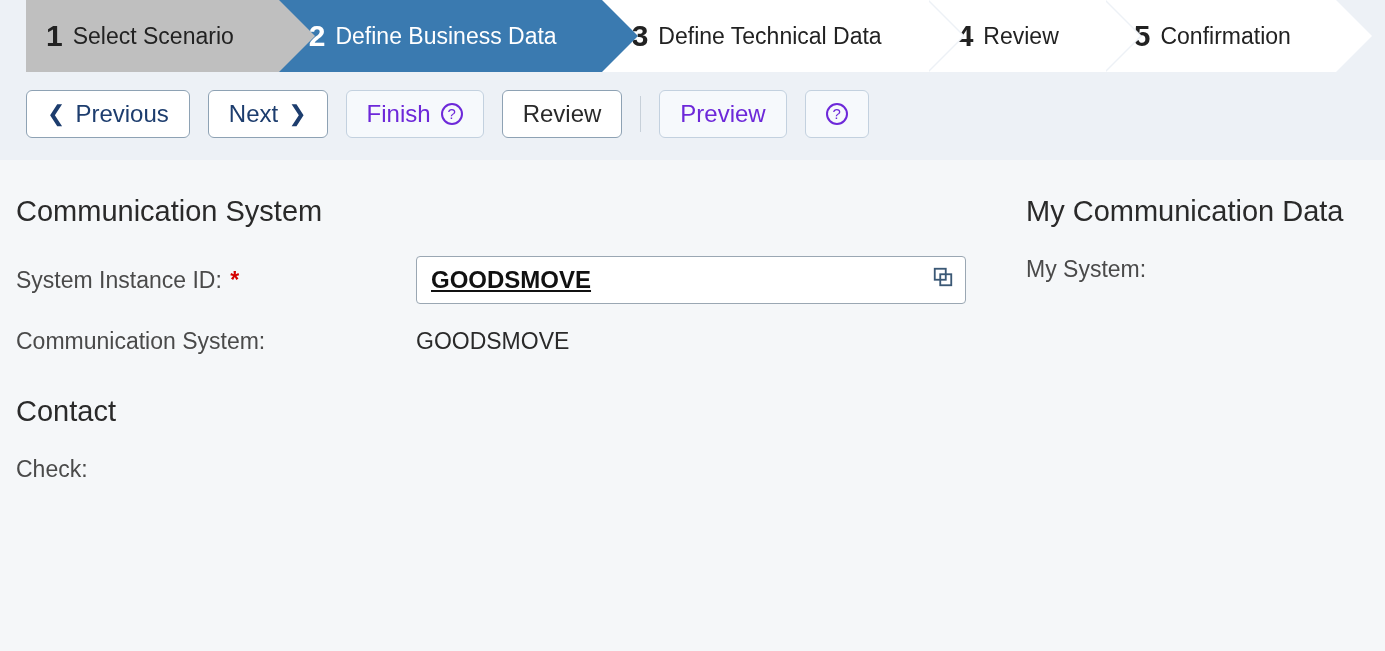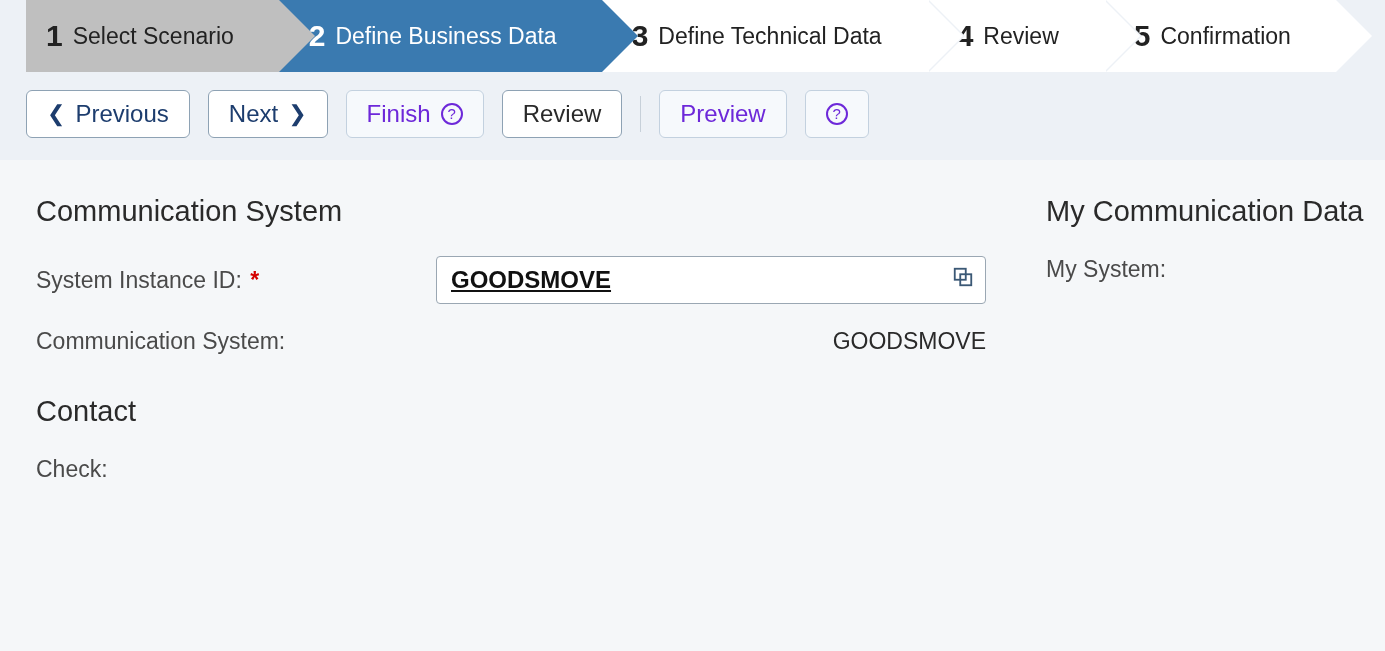--- a/index.html
+++ b/index.html
@@ -96,40 +96,39 @@
     border:2px solid currentColor;
     border-radius:50%;
     font-size:15px; line-height:18px;
     text-align:center;
   }
 
   
   .content {
     display:flex;
     gap:60px;
-    padding:35px 36px;
+    padding:35px 16px;
     background:#f5f7f9;
   }
   .col-left  { width:960px; }
   .col-right { flex:1; }
 
   h2.section {
     font-size:29px;
     font-weight:500;
     color:#2a2a2a;
     margin-bottom:28px;
   }
 
   .field {
     display:flex;
     align-items:center;
     margin-bottom:24px;
     font-size:23px;
     color:#4a4a4a;
-    justify-content:space-between;
   }
   .field .label { width:400px; }
   .req { color:#d40000; font-weight:700; margin-left:2px; }
 
   .value { color:#2a2a2a; }
 
   
   .input-wrap {
     position:relative;
     width:550px;

